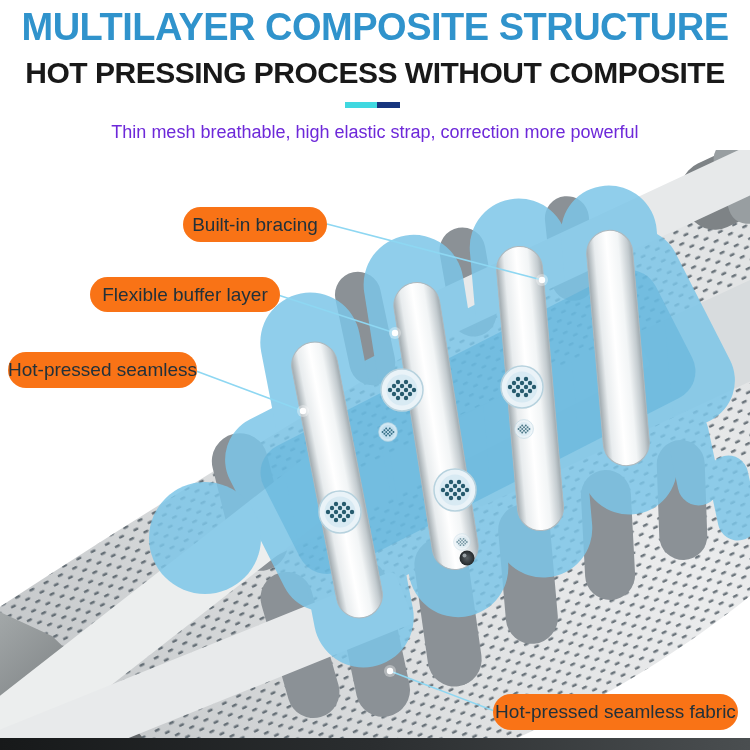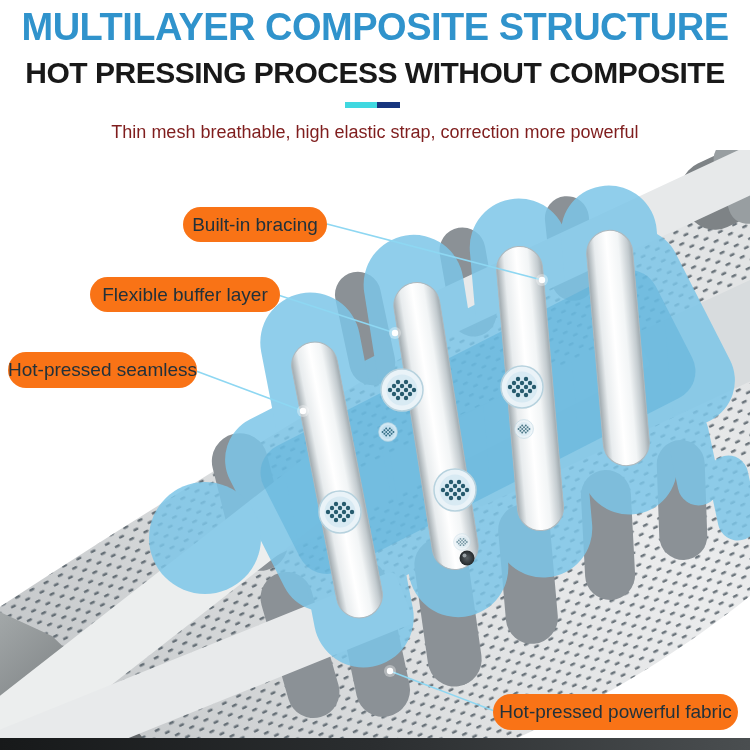--- a/index.html
+++ b/index.html
@@ -15,21 +15,21 @@
   }
   .subtitle{
     margin:0;position:absolute;left:0;top:56px;width:750px;
     font-size:30px;font-weight:bold;letter-spacing:-0.5px;color:#191919;white-space:nowrap;
   }
   .divider{position:absolute;left:345px;top:102px;width:55px;height:6px;display:block;}
   .divider .cyan{position:absolute;left:0;top:0;width:32px;height:6px;background:#40d8e0;}
   .divider .navy{position:absolute;left:32px;top:0;width:23px;height:6px;background:#17357e;}
   .tagline{
     margin:0;position:absolute;left:0;top:122px;width:750px;
-    font-size:18px;font-weight:normal;color:#7f1d1d;white-space:nowrap;
+    font-size:18px;font-weight:normal;color:#6d28d9;white-space:nowrap;
   }
   
   .product{position:absolute;left:0;top:150px;width:750px;height:600px;}
   
   .pill{
     position:absolute;display:flex;align-items:center;justify-content:center;
     background:#f97316;color:#22313a;border-radius:18px;
     font-size:19px;font-weight:500;white-space:nowrap;z-index:5;
   }
   .pill-1{left:183px;top:207px;width:144px;height:35px;}
@@ -206,16 +206,16 @@
   <div class="pill pill-1">
     <span>Built-in bracing</span>
   </div>
   <div class="pill pill-2">
     <span>Flexible buffer layer</span>
   </div>
   <div class="pill pill-3">
     <span>Hot-pressed seamless</span>
   </div>
   <div class="pill pill-4">
-    <span>Hot-pressed powerful fabric</span>
+    <span>Hot-pressed seamless fabric</span>
   </div>
 
 </div>
 
 </body></html>

